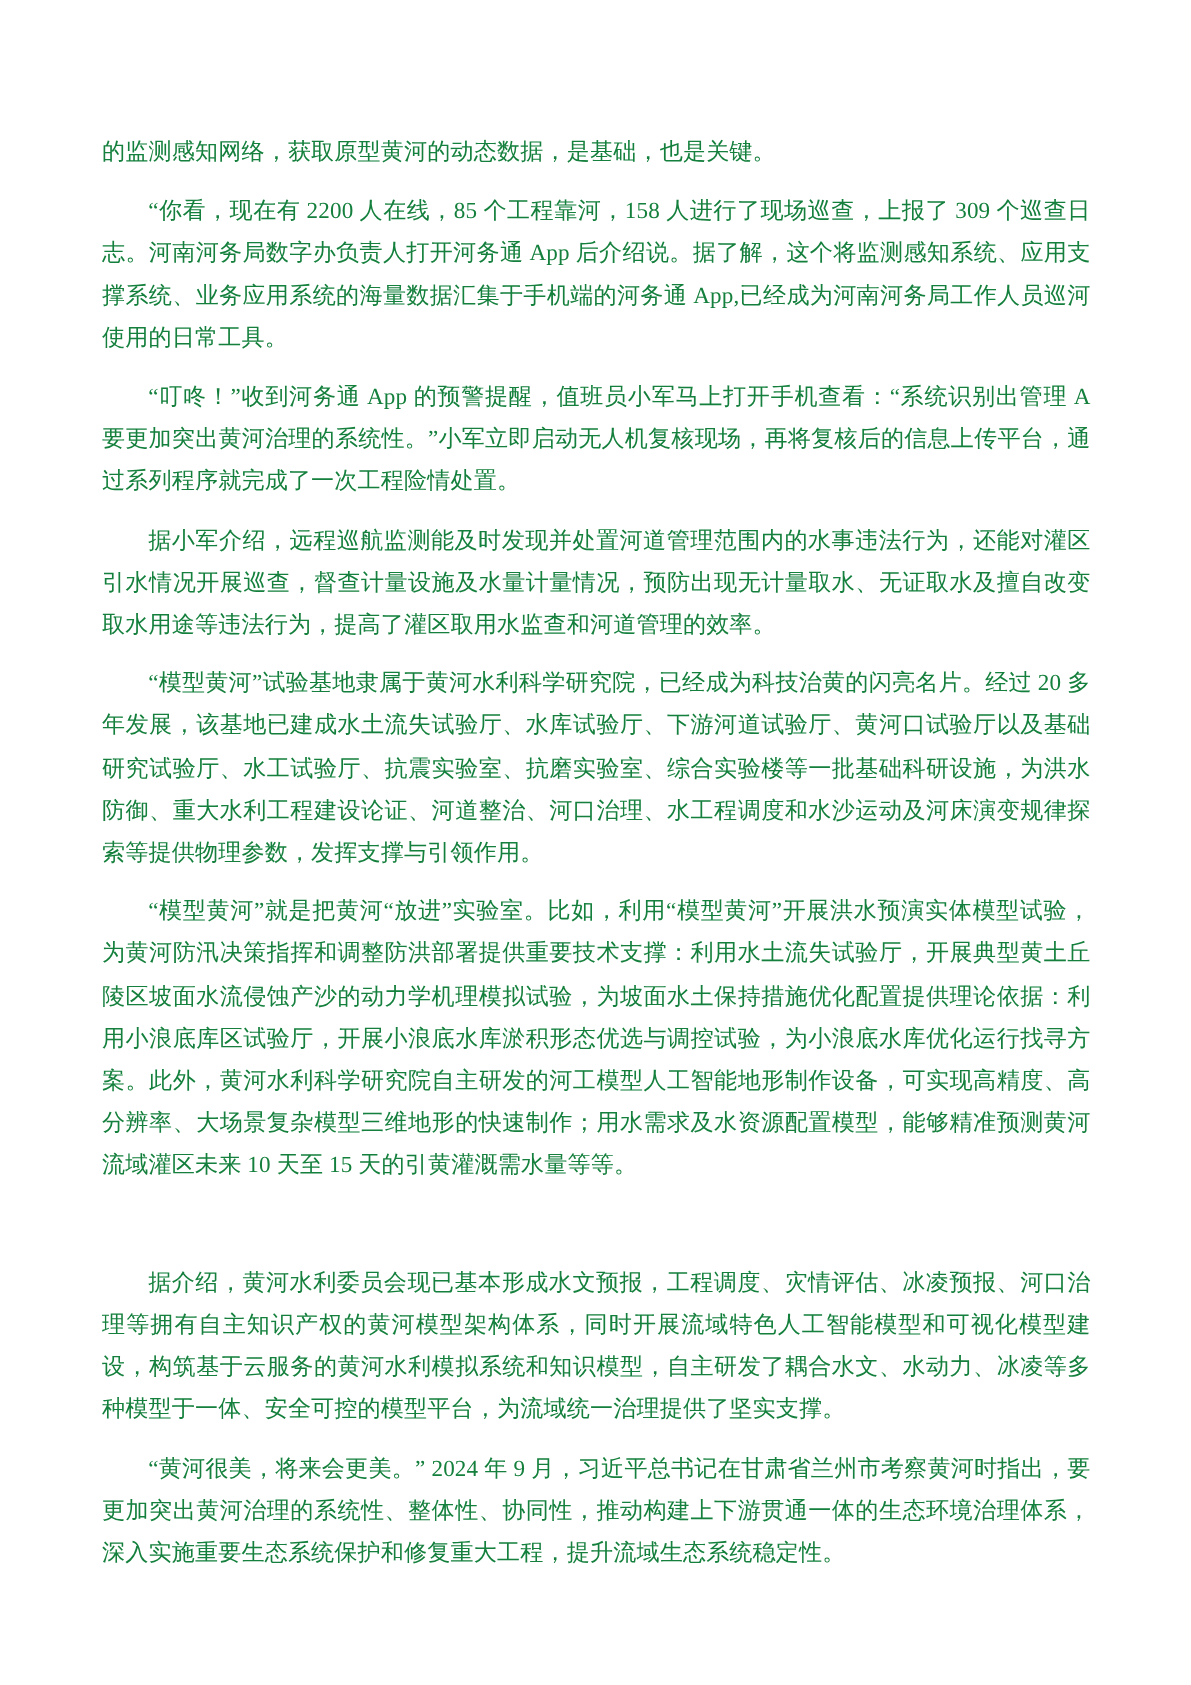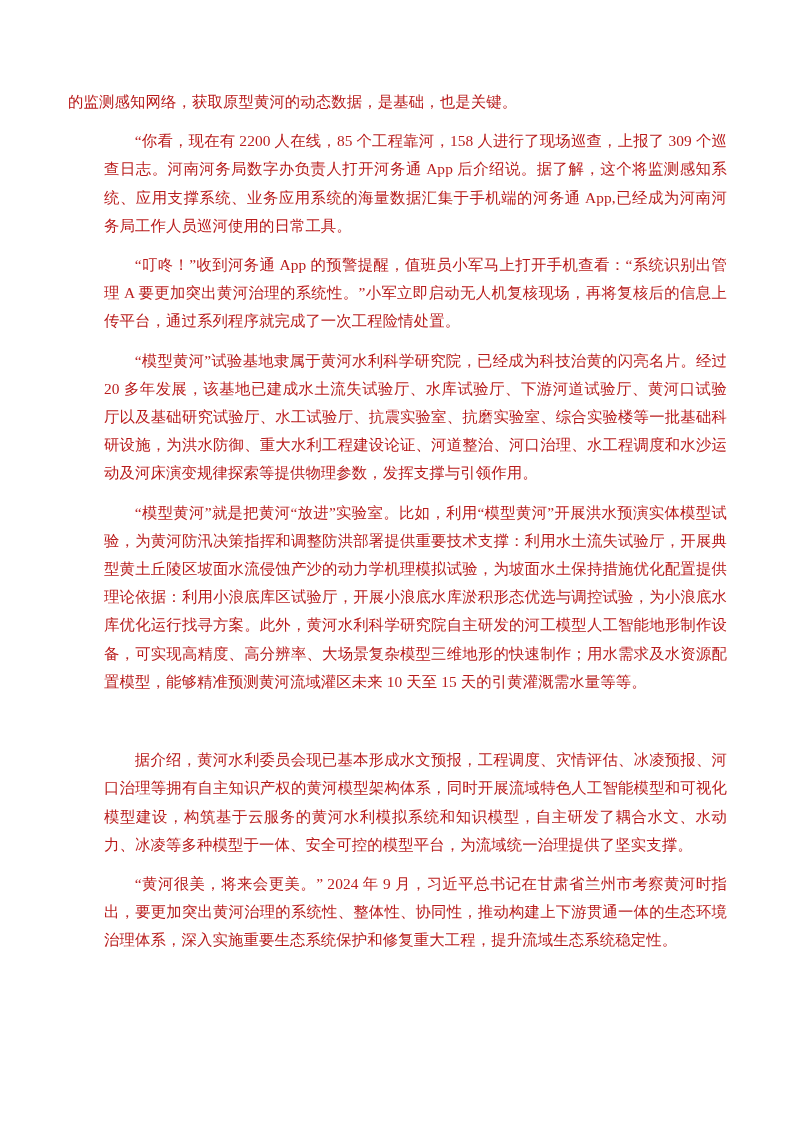--- a/index.html
+++ b/index.html
@@ -17,38 +17,38 @@
     width: 794px;
     height: 1123px;
     padding: 88px 67px 0 68px;
     background: #ffffff;
   }
   .para {
     margin: 0 0 11px 0;
     font-family: "Liberation Serif", "DejaVu Serif", serif;
     font-size: 15.4px;
     line-height: 28.2px;
-    color: #b91c1c;
+    color: #15803d;
     text-align: justify;
     letter-spacing: 0.1px;
     word-break: break-all;
   }
   .para.indent {
     text-indent: 2em;
-    margin-left: 36px;
   }
   .para.blank {
     height: 28.2px;
   }
 </style>
 </head>
 <body>
 
 <div class="page">
   <p class="para">的监测感知网络，获取原型黄河的动态数据，是基础，也是关键。</p>
   <p class="para indent">“你看，现在有 2200 人在线，85 个工程靠河，158 人进行了现场巡查，上报了 309 个巡查日志。河南河务局数字办负责人打开河务通 App 后介绍说。据了解，这个将监测感知系统、应用支撑系统、业务应用系统的海量数据汇集于手机端的河务通 App,已经成为河南河务局工作人员巡河使用的日常工具。</p>
   <p class="para indent">“叮咚！”收到河务通 App 的预警提醒，值班员小军马上打开手机查看：“系统识别出管理 A 要更加突出黄河治理的系统性。”小军立即启动无人机复核现场，再将复核后的信息上传平台，通过系列程序就完成了一次工程险情处置。</p>
+  <p class="para indent">据小军介绍，远程巡航监测能及时发现并处置河道管理范围内的水事违法行为，还能对灌区引水情况开展巡查，督查计量设施及水量计量情况，预防出现无计量取水、无证取水及擅自改变取水用途等违法行为，提高了灌区取用水监查和河道管理的效率。</p>
   <p class="para indent">“模型黄河”试验基地隶属于黄河水利科学研究院，已经成为科技治黄的闪亮名片。经过 20 多年发展，该基地已建成水土流失试验厅、水库试验厅、下游河道试验厅、黄河口试验厅以及基础研究试验厅、水工试验厅、抗震实验室、抗磨实验室、综合实验楼等一批基础科研设施，为洪水防御、重大水利工程建设论证、河道整治、河口治理、水工程调度和水沙运动及河床演变规律探索等提供物理参数，发挥支撑与引领作用。</p>
   <p class="para indent">“模型黄河”就是把黄河“放进”实验室。比如，利用“模型黄河”开展洪水预演实体模型试验，为黄河防汛决策指挥和调整防洪部署提供重要技术支撑：利用水土流失试验厅，开展典型黄土丘陵区坡面水流侵蚀产沙的动力学机理模拟试验，为坡面水土保持措施优化配置提供理论依据：利用小浪底库区试验厅，开展小浪底水库淤积形态优选与调控试验，为小浪底水库优化运行找寻方案。此外，黄河水利科学研究院自主研发的河工模型人工智能地形制作设备，可实现高精度、高分辨率、大场景复杂模型三维地形的快速制作；用水需求及水资源配置模型，能够精准预测黄河流域灌区未来 10 天至 15 天的引黄灌溉需水量等等。</p>
   <p class="para blank"></p>
   <p class="para indent">据介绍，黄河水利委员会现已基本形成水文预报，工程调度、灾情评估、冰凌预报、河口治理等拥有自主知识产权的黄河模型架构体系，同时开展流域特色人工智能模型和可视化模型建设，构筑基于云服务的黄河水利模拟系统和知识模型，自主研发了耦合水文、水动力、冰凌等多种模型于一体、安全可控的模型平台，为流域统一治理提供了坚实支撑。</p>
   <p class="para indent">“黄河很美，将来会更美。” 2024 年 9 月，习近平总书记在甘肃省兰州市考察黄河时指出，要更加突出黄河治理的系统性、整体性、协同性，推动构建上下游贯通一体的生态环境治理体系，深入实施重要生态系统保护和修复重大工程，提升流域生态系统稳定性。</p>
 </div>
 
 </body></html>

